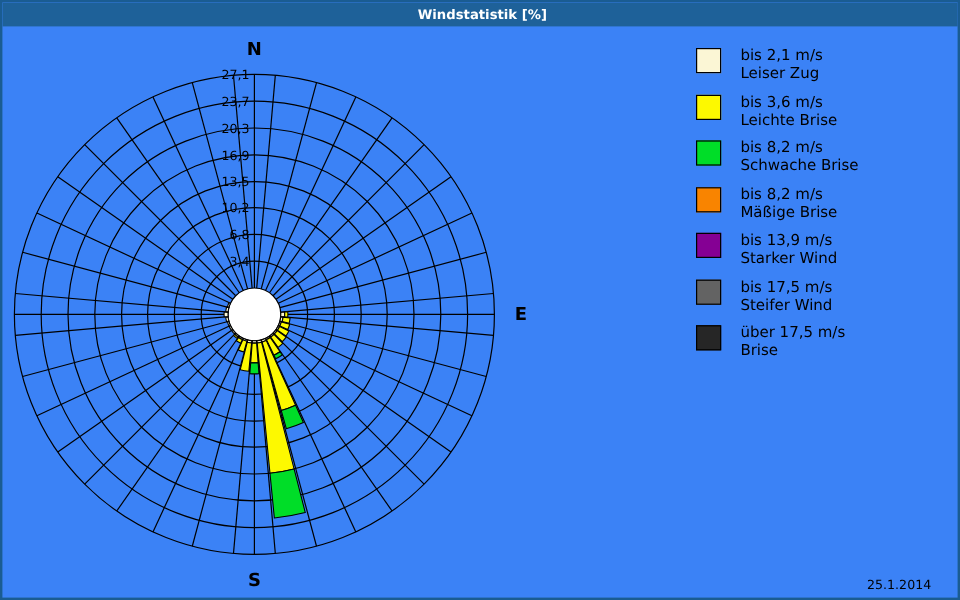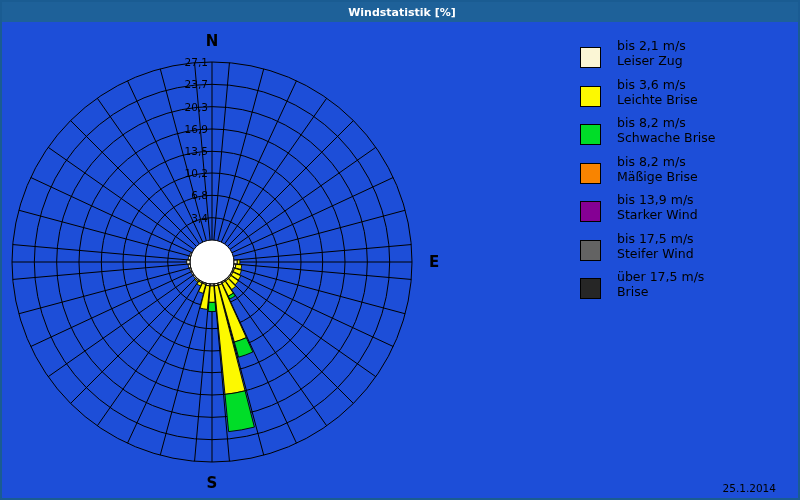--- a/index.html
+++ b/index.html
@@ -6,21 +6,21 @@
     margin: 0;
     padding: 0;
     background: #ffffff;
   }
   #app {
     position: relative;
     width: 800px;
     height: 500px;
     box-sizing: border-box;
     border: 2px solid #1a5c92;
-    background: #1d4ed8;
+    background: #3b82f6;
     font-family: "DejaVu Sans", sans-serif;
     overflow: hidden;
   }
   #titlebar {
     position: absolute;
     left: 0; top: 0;
     width: 800px;
     height: 20px;
     background: #1e6199;
     color: #ffffff;
@@ -40,21 +40,21 @@
     height: 478px;
   }
   #legend {
     position: absolute;
     left: 578px;
     top: 36px;
     width: 215px;
   }
   .legend-row {
     display: flex;
-    align-items: flex-end;
+    align-items: flex-start;
     margin-bottom: 8.5px;
   }
   .legend-swatch {
     width: 21px;
     height: 21px;
     border: 1px solid #000000;
     box-sizing: border-box;
     flex: 0 0 auto;
     margin-top: 2px;
   }

